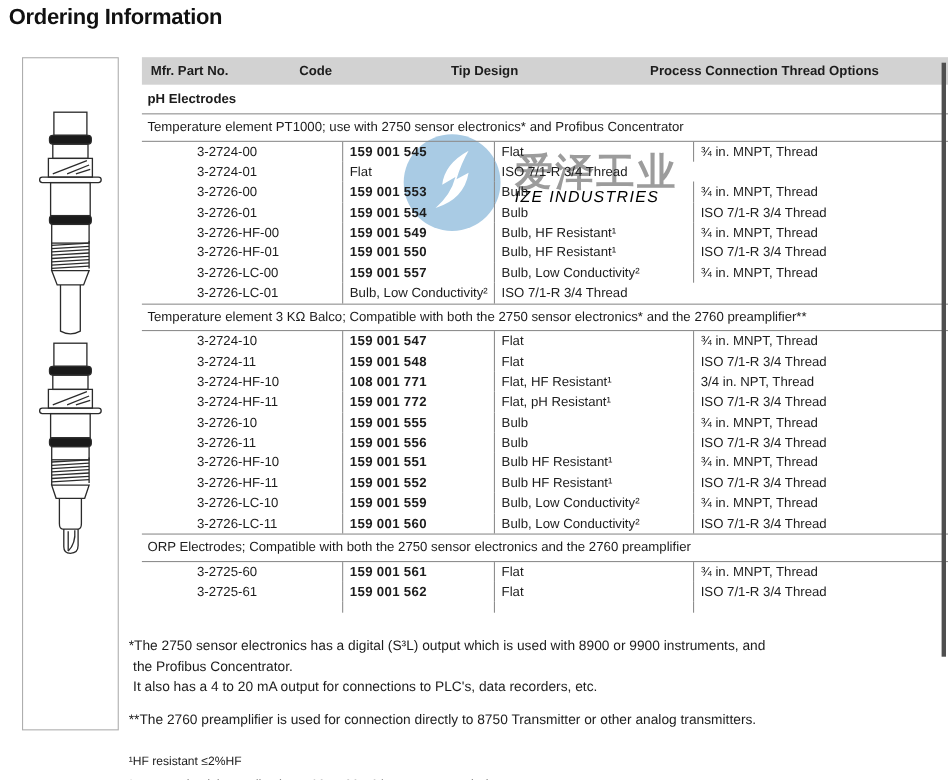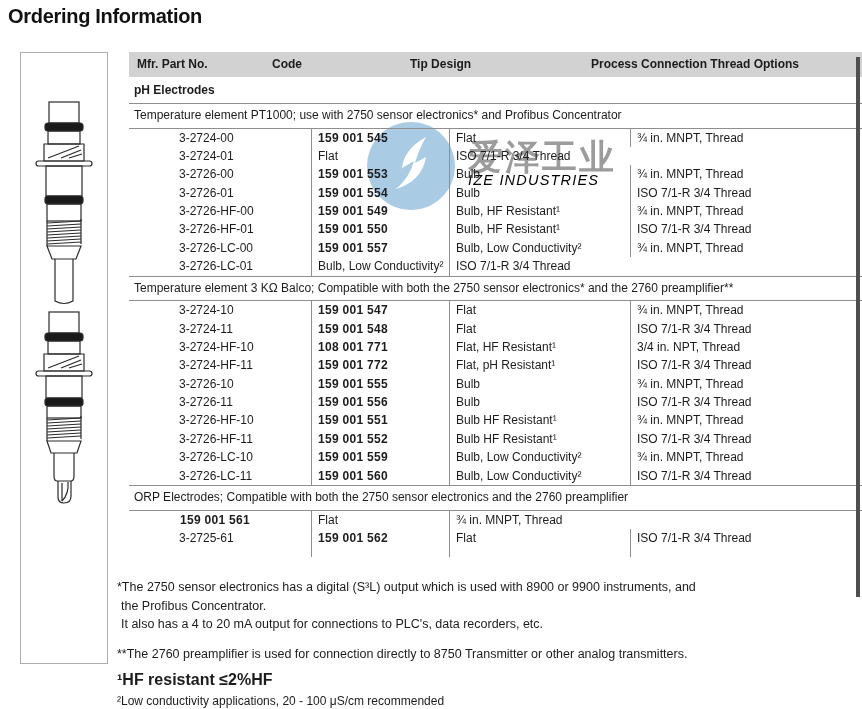--- a/index.html
+++ b/index.html
@@ -50,21 +50,21 @@
   .cell.c1{font-weight:bold;letter-spacing:0.3px;}
   .spacer-row .cell{height:10px;}
   
   .footnotes{
     position:absolute;left:117px;top:578px;width:740px;z-index:2;
     font-size:12.5px;line-height:18.5px;
   }
   .fn{margin:0;}
   .fn-cont{padding-left:4px;}
   .fn-dstar{margin-top:11px;}
-  .fn-small{margin-top:8px;font-size:16px;font-weight:bold;}
+  .fn-small{margin-top:20px;font-size:11px;}
   .fn-small2{margin-top:2px;font-size:12px;}
   
   .edge-line{
     position:absolute;left:856px;top:57px;width:4px;height:540px;
     background:#4f4f4f;z-index:3;
   }
 </style>
 </head>
 <body>
 
@@ -270,20 +270,21 @@
               <div class="cell c1">159 001 560</div>
               <div class="cell c2">Bulb, Low Conductivity²</div>
               <div class="cell c3">ISO 7/1-R 3/4 Thread</div>
             </div>
           </div>
         </div>
         <div class="section">
           <div class="caption">ORP Electrodes; Compatible with both the 2750 sensor electronics and the 2760 preamplifier</div>
           <div class="rows">
             <div class="row">
+              <div class="cell c0">3-2725-60</div>
               <div class="cell c1">159 001 561</div>
               <div class="cell c2">Flat</div>
               <div class="cell c3">¾ in. MNPT, Thread</div>
             </div>
             <div class="row">
               <div class="cell c0">3-2725-61</div>
               <div class="cell c1">159 001 562</div>
               <div class="cell c2">Flat</div>
               <div class="cell c3">ISO 7/1-R 3/4 Thread</div>
             </div>

